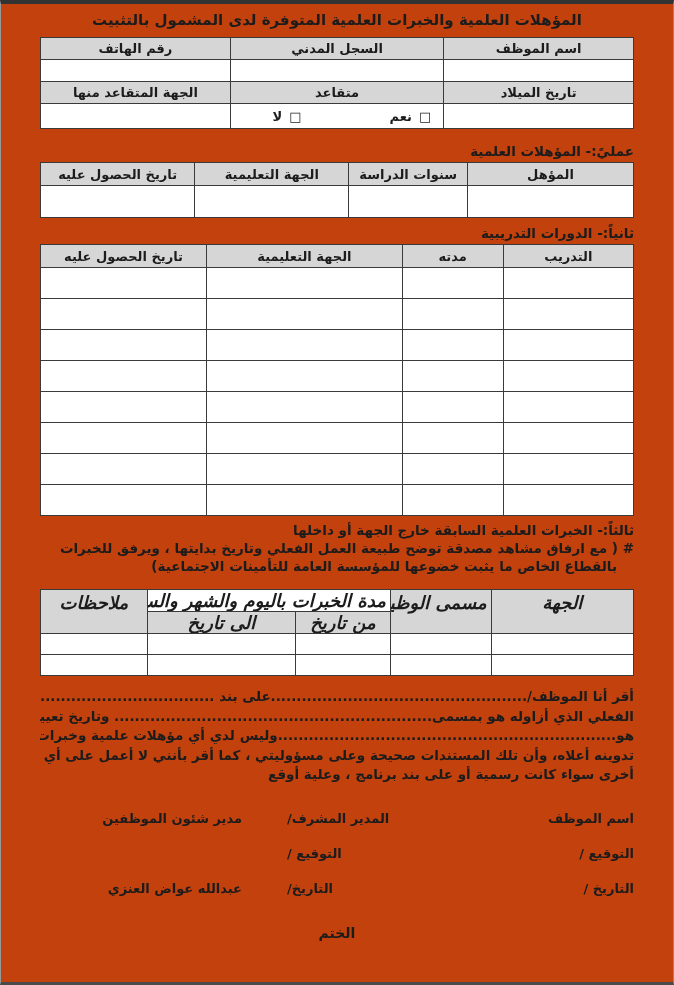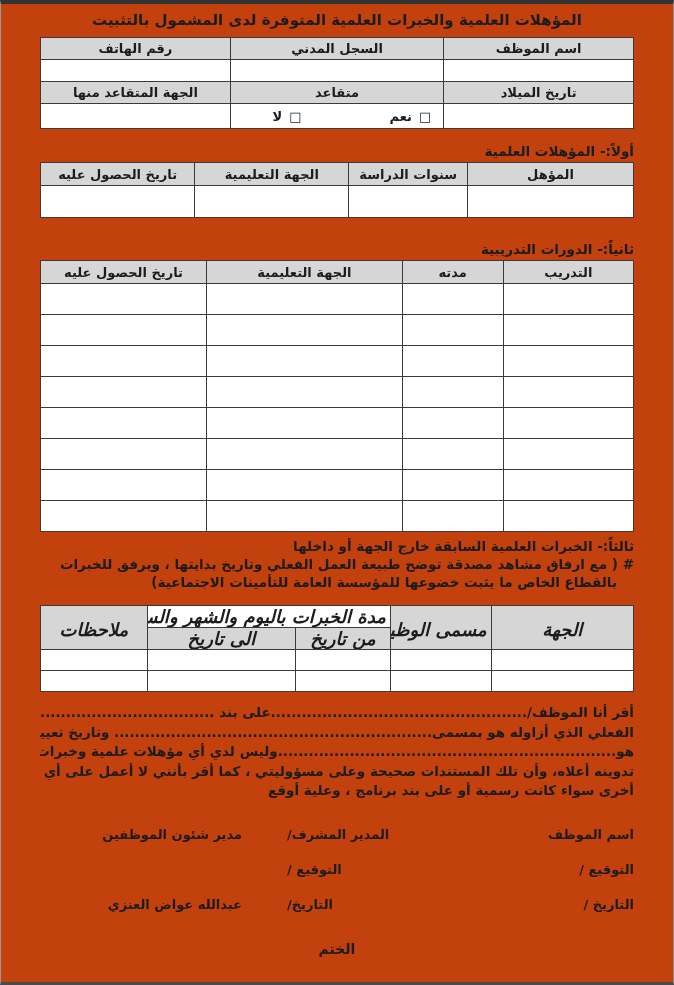--- a/index.html
+++ b/index.html
@@ -19,30 +19,30 @@
   .t1 th,.t1 td{height:21px;}
   .t1 tr.last td{height:24px;}
   .chk-cell{}
   .chk-wrap{display:flex;justify-content:flex-start;gap:88px;padding-right:8px;align-items:center;}
   .chk{display:inline-flex;gap:7px;align-items:center;font-size:13px;font-weight:bold;}
   .chk .box{font-size:13px;}
   .sec-label{font-weight:bold;font-size:13.5px;line-height:18px;margin-top:13px;}
   .t2{margin-top:2px;}
   .t2 th{height:22px;}
   .t2 td{height:31px;}
-  .sec2-label{margin-top:22px;}
+  .sec2-label{margin-top:6px;}
   .t3{margin-top:2px;}
   .t3 th{height:22px;}
   .t3 td{height:30px;}
   .sec3{margin-top:5px;font-weight:bold;font-size:13.5px;line-height:18px;}
   .sec3 .indent{padding-right:17px;}
   .t4{margin-top:14px;}
   .t4 th{height:19px;font-size:18px;font-style:italic;}
   .t4 td{height:20px;}
-  .t4 th.vspan{vertical-align:bottom;padding-bottom:9px;margin-left:8px;}
+  .t4 th.vspan{vertical-align:bottom;padding-bottom:20px;margin-left:8px;}
   .t4 th.plain{background:#fff;}
   .decl{margin-top:11px;font-weight:bold;font-size:13.5px;line-height:19.6px;
         text-align:right;}
   .decl div{white-space:nowrap;overflow:hidden;}
   .decl .l5{padding-left:135px;text-align:right;direction:rtl;}
   .sig{margin-top:24px;font-weight:bold;font-size:13px;}
   .sig-row{display:grid;grid-template-columns:202px 190px 200px;margin-bottom:15px;line-height:20px;}
   .sig-row .emp{text-align:right;}
   .sig-row .sup{text-align:left;padding-left:45px;}
   .sig-row .hr{text-align:right;padding-left:40px;box-sizing:border-box;}
@@ -89,21 +89,21 @@
             <span class="box">□</span>
             <span>لا</span>
           </span>
         </span>
       </td>
       <td></td>
     </tr>
   </tbody>
     </table>
 
-  <div class="sec-label">أولاً:- المؤهلات العلمية</div>
+  <div class="sec-label">عمليً:- المؤهلات العلمية</div>
   <table class="t2">
     <colgroup>
         <col style="width:28%">
         <col style="width:20%">
         <col style="width:26%">
         <col style="width:26%">
       </colgroup>
     <tbody>
         <tr>
       <th>المؤهل</th>

